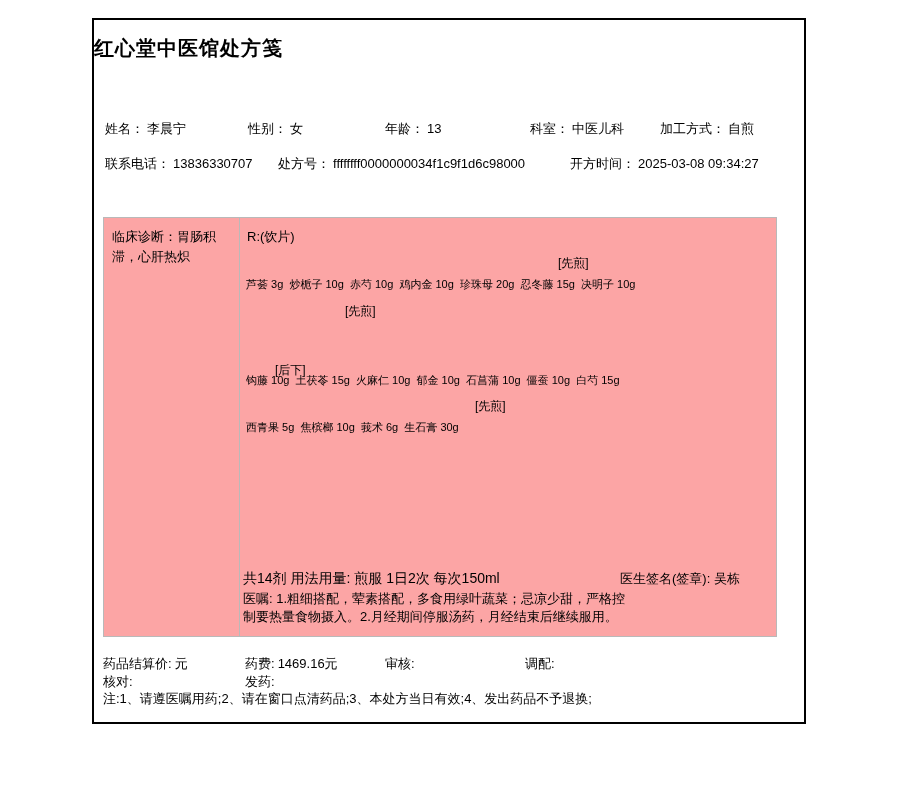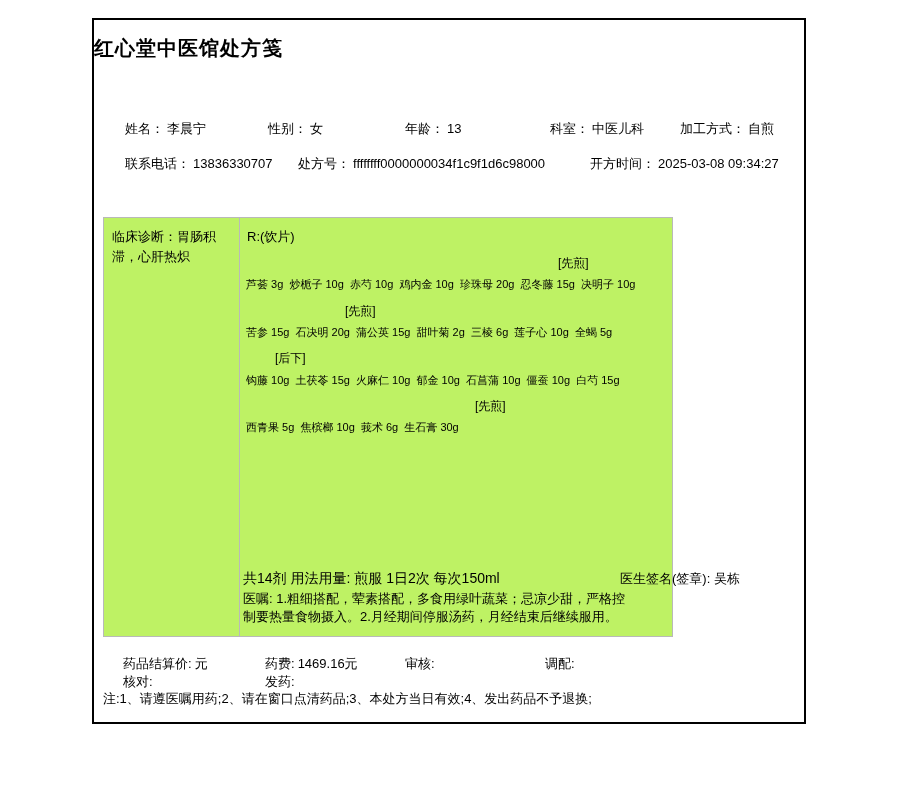--- a/index.html
+++ b/index.html
@@ -19,29 +19,29 @@
   .page-title {
     position:absolute;
     top:15px; left:0;
     width:100%;
     text-align:left;
     font-size:20px;
     font-weight:bold;
     letter-spacing:1px;
   }
   .cell { position:absolute; font-size:13px; white-space:pre; }
-  .cell .lbl, .cell .val { display:inline;margin-left:20px; }
+  .cell .lbl, .cell .val { display:inline; }
   .cell .val { margin-left:3px; }
 
   .inner-box {
     position:absolute;
     left:9px; top:197px;
-    width:570px; height:420px;
+    width:674px; height:420px;
     border:1px solid #b9b9b9;
-    background:#bef264;
+    background:#fca5a5;
   }
   .diag-col {
     position:absolute;
     left:0; top:0;
     width:136px; height:100%;
     border-right:1px solid #b9b9b9;
     padding:9px 8px;
     font-size:13px;
     line-height:20px;
   }
@@ -49,21 +49,21 @@
     position:absolute;
     left:137px; top:0; right:0; bottom:0;
   }
   .rx-header { position:absolute; left:6px; top:10px; font-size:13px; }
   .rx-tag  { position:absolute; font-size:12px; white-space:pre; }
   .rx-line { position:absolute; left:5px; font-size:11px; white-space:pre; }
   .tag-1 { left:317px; top:37px; }
   .line-1 { top:59px; }
   .tag-2 { left:104px; top:85px; }
   .line-2 { top:107px; }
-  .tag-3 { left:34px;  top:132px; }
+  .tag-3 { left:34px;  top:144px; }
   .line-3 { top:155px; }
   .tag-4 { left:234px; top:180px; }
   .line-4 { top:202px; }
   .rx-dosage { position:absolute; left:2px; top:352px; font-size:14px; white-space:pre; }
   .rx-doctor { position:absolute; left:379px; top:352px; font-size:13px; white-space:pre; }
   .rx-advice {
     position:absolute;
     left:2px; top:372px;
     width:384px;
     font-size:13px;
@@ -92,21 +92,20 @@
 
     <div class="diag-col">临床诊断：胃肠积滞，心肝热炽</div>
 
     <div class="rx-col">
       <div class="rx-header">R:(饮片)</div>
 
       <div class="rx-tag tag-1">[先煎]</div>
       <div class="rx-line line-1">芦荟 3g  炒栀子 10g  赤芍 10g  鸡内金 10g  珍珠母 20g  忍冬藤 15g  决明子 10g</div>
 
       <div class="rx-tag tag-2">[先煎]</div>
-      <div class="rx-line line-2">苦参 15g  石决明 20g  蒲公英 15g  甜叶菊 2g  三棱 6g  莲子心 10g  全蝎 5g</div>
 
       <div class="rx-tag tag-3">[后下]</div>
       <div class="rx-line line-3">钩藤 10g  土茯苓 15g  火麻仁 10g  郁金 10g  石菖蒲 10g  僵蚕 10g  白芍 15g</div>
 
       <div class="rx-tag tag-4">[先煎]</div>
       <div class="rx-line line-4">西青果 5g  焦槟榔 10g  莪术 6g  生石膏 30g</div>
 
       <div class="rx-dosage">共14剂 用法用量: 煎服 1日2次 每次150ml</div>
       <div class="rx-doctor">医生签名(签章): 吴栋</div>
       <div class="rx-advice">医嘱: 1.粗细搭配，荤素搭配，多食用绿叶蔬菜；忌凉少甜，严格控制要热量食物摄入。2.月经期间停服汤药，月经结束后继续服用。</div>

